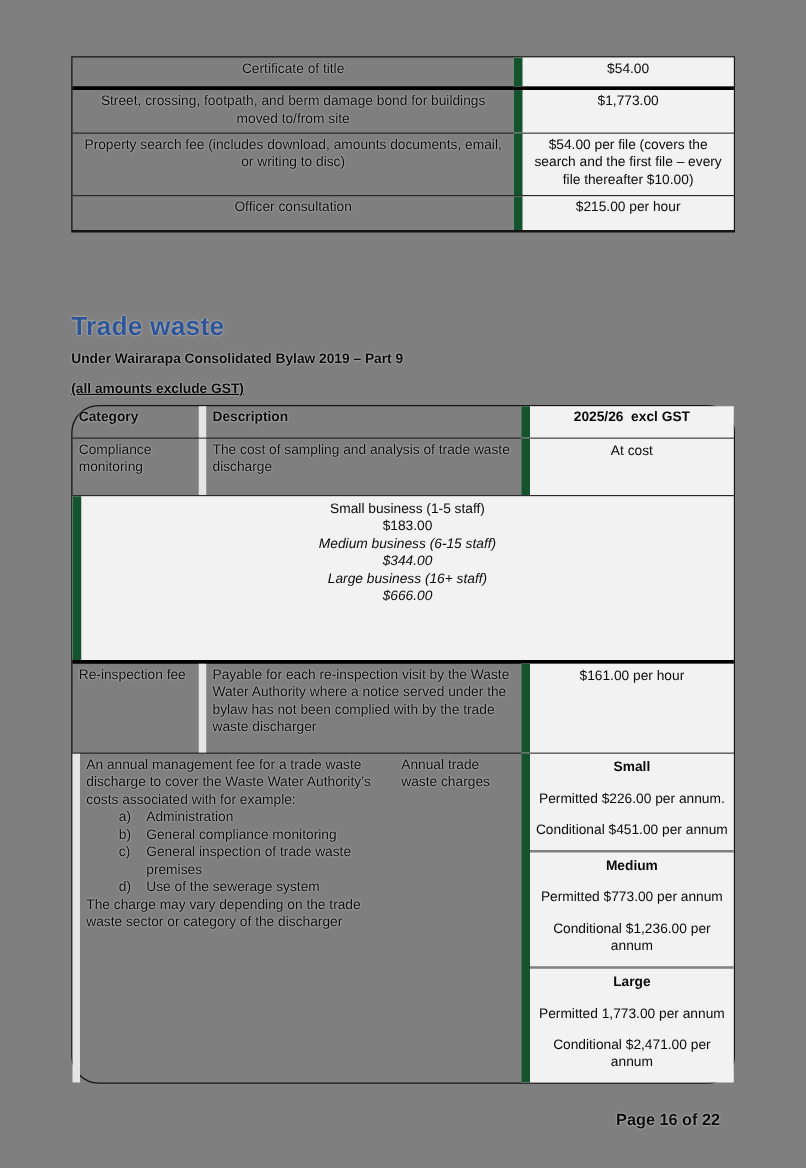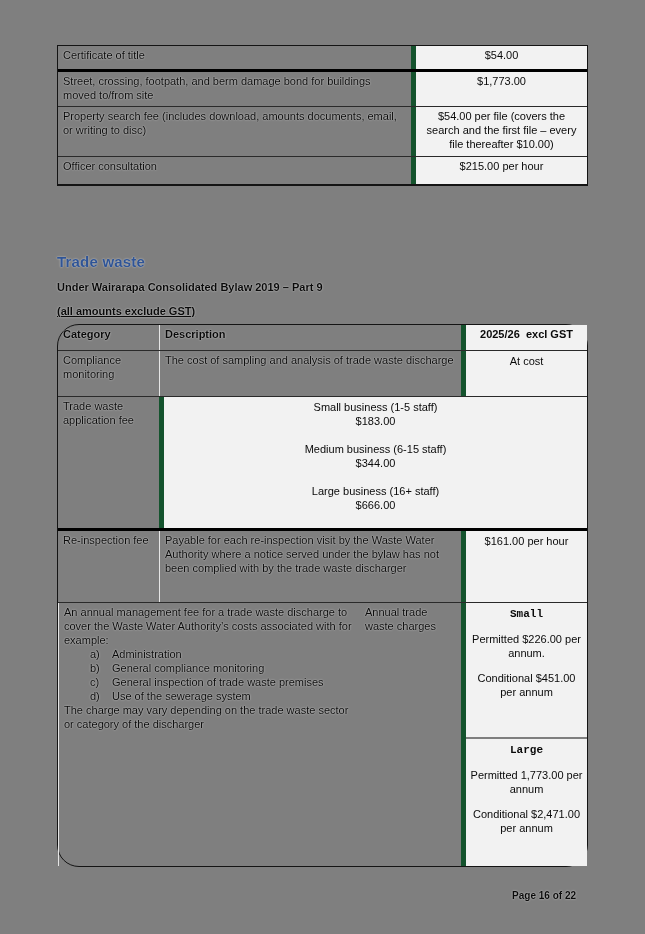--- a/index.html
+++ b/index.html
@@ -11,61 +11,61 @@
   }
   
   .on-gray{text-shadow:0 0 2px rgba(255,255,255,.55),0 0 1px rgba(255,255,255,.35);}
 
   
   .doc-table{position:absolute;left:57px;width:531px;border:1px solid #141414;box-sizing:border-box;background:transparent;}
   .trow{display:flex;align-items:stretch;}
   .trow + .trow{border-top:1px solid #2a2a2a;}
   .trow.thick-top{border-top:3px solid #000;}
   .cell{box-sizing:border-box;padding:2px 5px;}
-  .cell.white{background:#f2f2f2;text-align:center;border-left:5px solid #14532d;}
+  .cell.white{background:#f2f2f2;text-align:center;border-left:7px solid #14532d;}
 
   
   #fees-table{top:45px;border-bottom-width:2px;}
-  #fees-table .c-item{width:353px;}
+  #fees-table .c-item{width:353px;text-align:center;}
   #fees-table .c-fee{flex:1;}
   .r-h23{min-height:23px}.r-h41{min-height:41px}.r-h34{min-height:34px}
   .r-h49{min-height:49px}.r-h27{min-height:27px}
 
   
-  #tw-heading{position:absolute;left:57px;top:252px;font-size:15px;line-height:20px;font-weight:700;letter-spacing:.2px;}
+  #tw-heading{position:absolute;left:57px;top:252px;font-size:21px;line-height:20px;font-weight:700;letter-spacing:.2px;}
   #tw-sub1{position:absolute;left:57px;top:280px;font-weight:700;}
   #tw-sub2{position:absolute;left:57px;top:304px;font-weight:700;text-decoration:underline;}
 
   
   #tw-table{top:324px;border-radius:22px;}
   #tw-table .c-cat{width:101px;}
-  #tw-table .c-desc{width:302px;border-left:1px solid #e5e5e5;}
+  #tw-table .c-desc{width:258px;border-left:6px solid #e5e5e5;}
   #tw-table .c-val{flex:1;}
   #tw-table .hdr .cell{font-weight:700;}
   .r-hdr{min-height:25px}.r-comp{min-height:45px}.r-app{min-height:131px}
   .r-reins{min-height:71px}.r-annual{min-height:263px}
 
-  .tier + .tier{margin-top:14px;}
+  .tier + .tier{font-style:italic;}
   .val-pad{padding-top:3px;}
 
   .desc-list{margin:0;}
   .li{display:flex;padding-left:26px;}
   .li .marker{width:22px;flex:none;}
   .li .txt{flex:1;}
 
   .annual-val{padding:0;display:flex;flex-direction:column;}
   .sec{padding:4px 4px 9px;}
   .sec + .sec{border-top:2px solid #7f7f7f;}
-  .sec .sec-title{font-weight:700;font-family:Liberation Mono, monospace;}
+  .sec .sec-title{font-weight:700;}
   .sec > div + div{margin-top:11px;}
 
   .ws-keep{white-space:pre-wrap;}
 
   
-  #page-footer{position:absolute;top:889px;right:69px;font-size:10px;font-weight:700;}
+  #page-footer{position:absolute;top:889px;right:69px;font-size:13px;font-weight:700;}
 </style>
 </head>
 <body>
 
 <div class="doc-table" id="fees-table">
   <div class="trow r-h23">
     <div class="cell c-item on-gray">Certificate of title</div>
     <div class="cell c-fee white">$54.00</div>
   </div>
   <div class="trow thick-top r-h34">
@@ -94,21 +94,20 @@
     <div class="cell c-val white ws-keep">2025/26  excl GST</div>
   </div>
 
   <div class="trow r-comp">
     <div class="cell c-cat on-gray">Compliance monitoring</div>
     <div class="cell c-desc on-gray">The cost of sampling and analysis of trade waste discharge</div>
     <div class="cell c-val white val-pad">At cost</div>
   </div>
 
   <div class="trow r-app">
-    <div class="cell c-cat on-gray">Trade waste application fee</div>
     <div class="cell c-val white val-pad">
       <div class="tier">
         <div>Small business (1-5 staff)</div>
         <div>$183.00</div>
       </div>
       <div class="tier">
         <div>Medium business (6-15 staff)</div>
         <div>$344.00</div>
       </div>
       <div class="tier">
@@ -147,20 +146,25 @@
       </div>
       <div>The charge may vary depending on the trade waste sector or category of the discharger</div>
     </div>
     <div class="cell c-cat on-gray">Annual trade waste charges</div>
     <div class="cell c-val white annual-val">
       <div class="sec" style="flex:100 0 auto">
         <div class="sec-title">Small</div>
         <div>Permitted $226.00 per annum.</div>
         <div>Conditional $451.00 per annum</div>
       </div>
+      <div class="sec" style="flex:83 0 auto">
+        <div class="sec-title">Medium</div>
+        <div>Permitted $773.00 per annum</div>
+        <div>Conditional $1,236.00 per annum</div>
+      </div>
       <div class="sec" style="flex:78 0 auto">
         <div class="sec-title">Large</div>
         <div>Permitted 1,773.00 per annum</div>
         <div>Conditional $2,471.00 per annum</div>
       </div>
     </div>
   </div>
 </div>
 
 <div id="page-footer" class="on-gray">Page 16 of 22</div>

